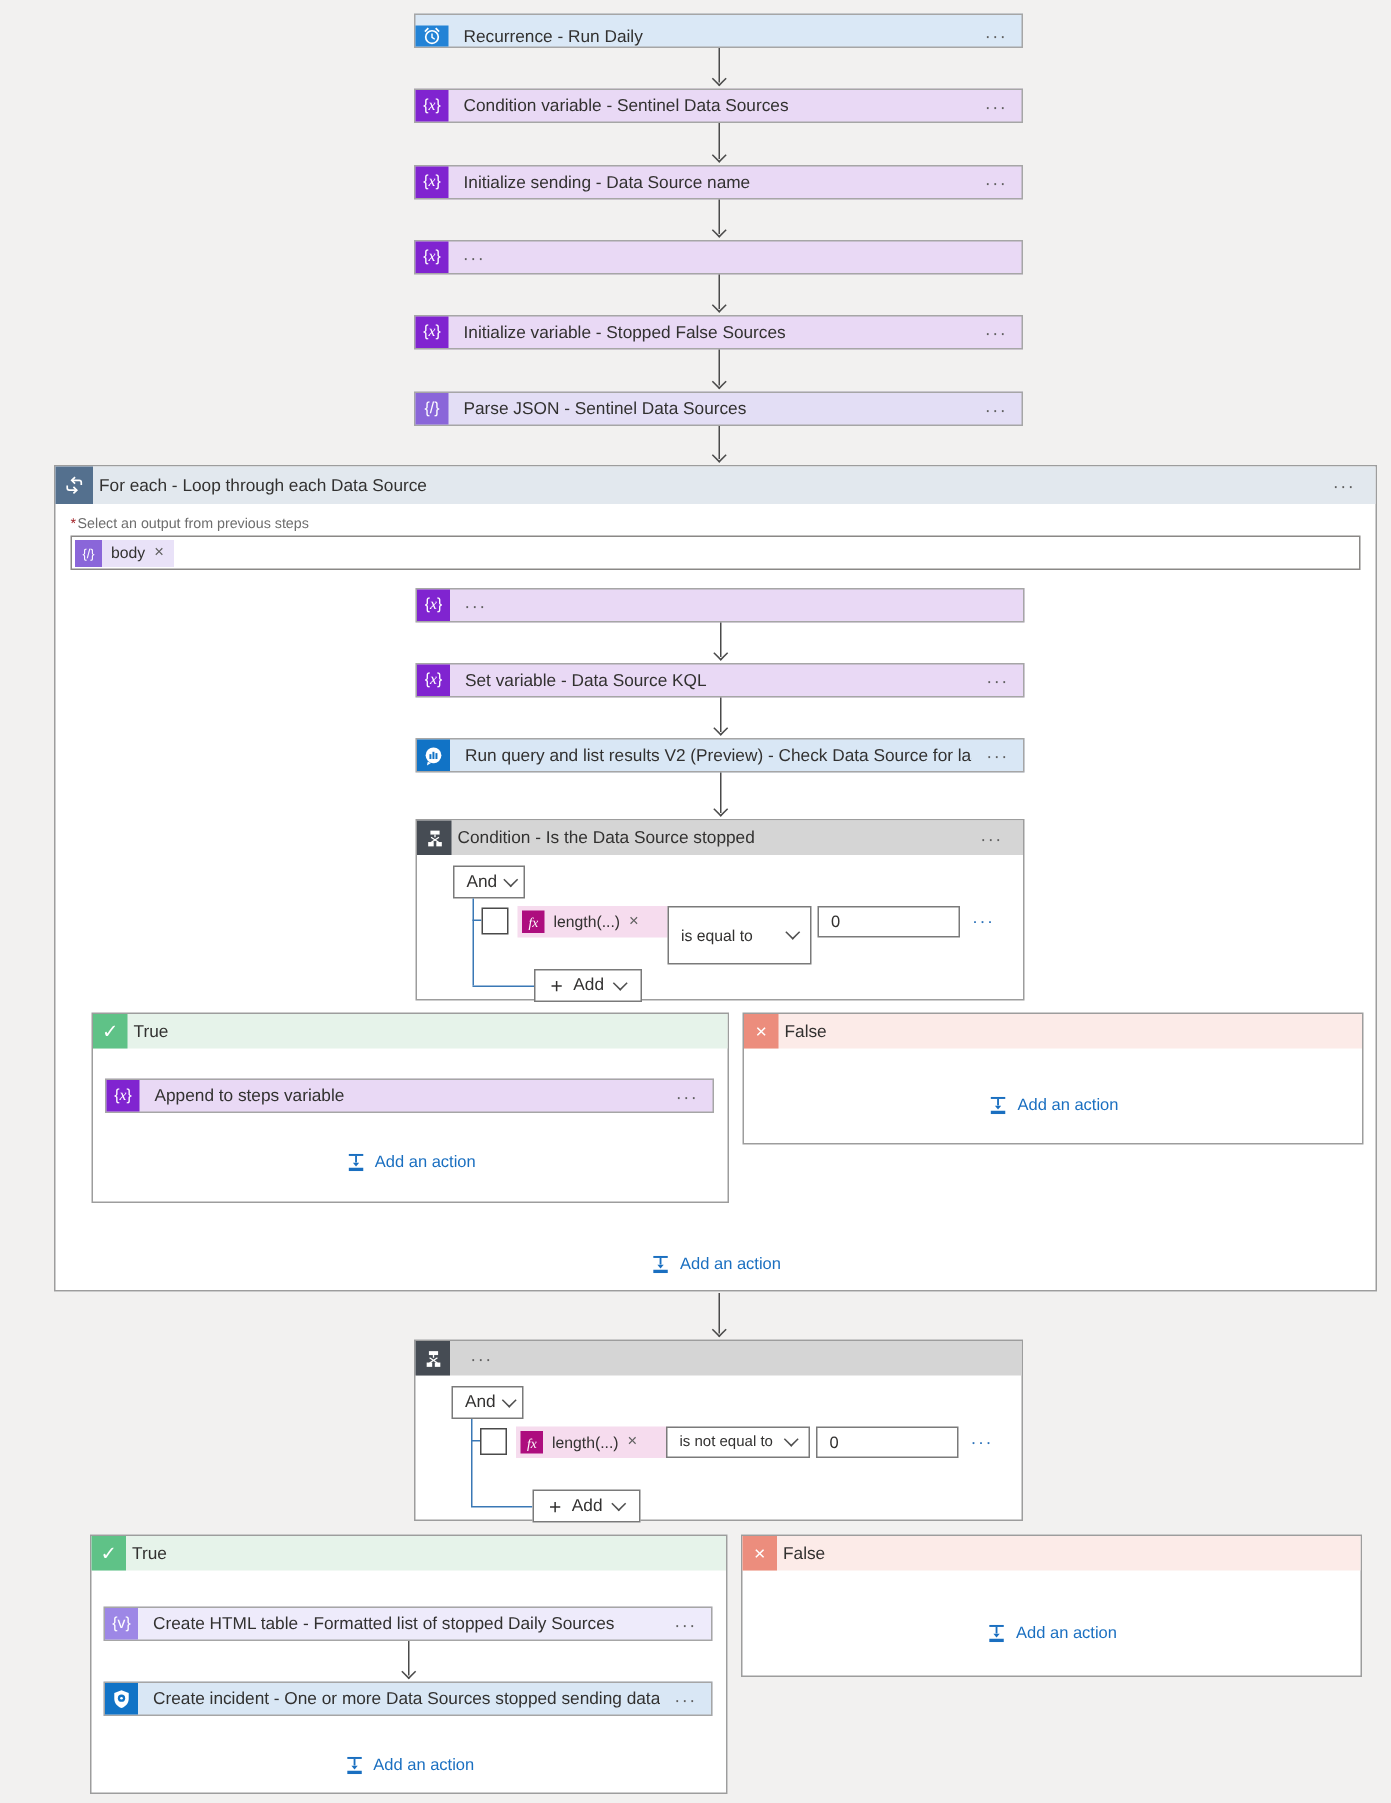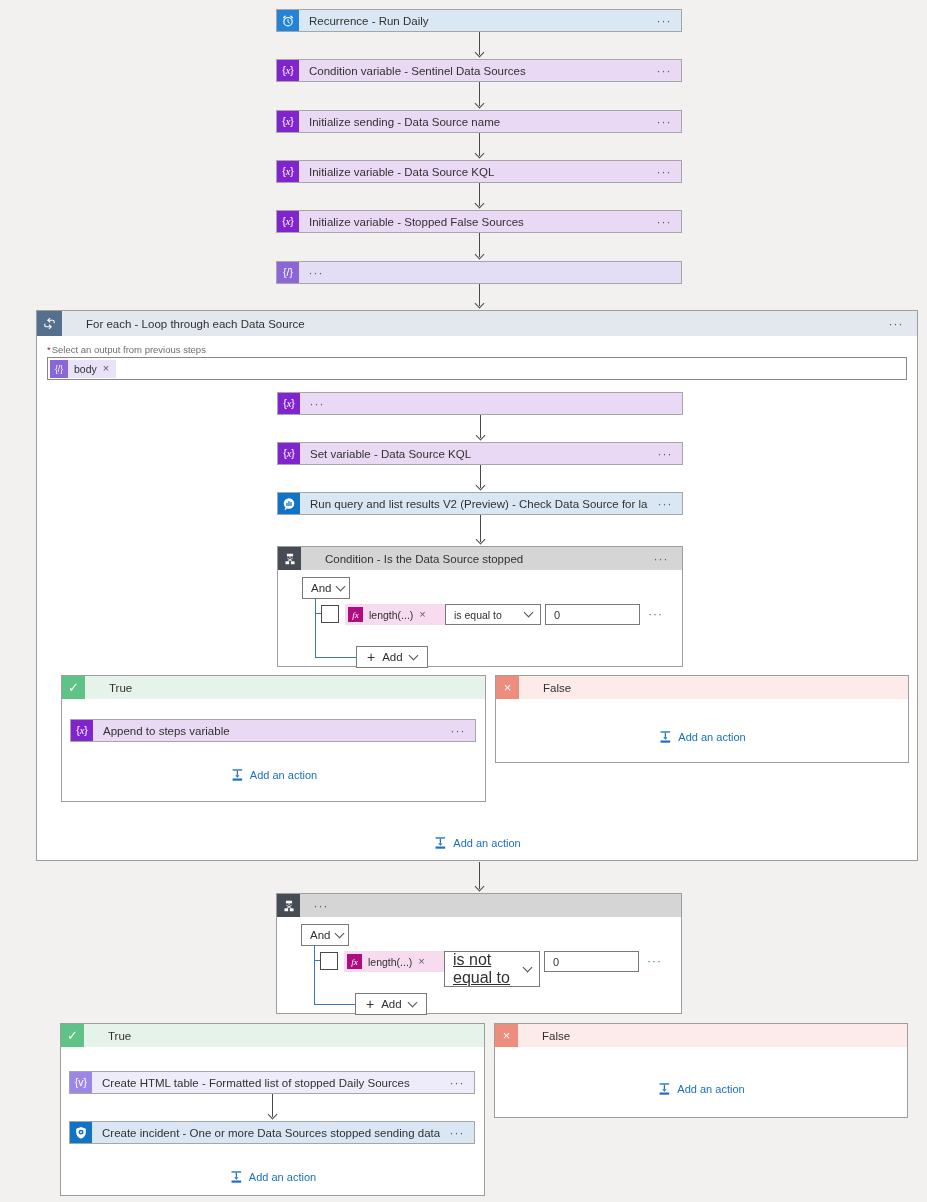--- a/index.html
+++ b/index.html
@@ -9,37 +9,37 @@
     font-family:"Liberation Sans", sans-serif;
     font-size:11.5px;color:#323130;
     -webkit-font-smoothing:antialiased;
   }
   
   .action{position:absolute;display:flex;height:23px;width:406px;box-sizing:border-box;
           border:1px solid #a6a6a6;cursor:pointer;align-items:stretch;}
   .a-icon{width:22px;flex:none;display:flex;align-items:center;justify-content:center;color:#fff;}
   .a-label{flex:1;display:flex;align-items:center;gap:4px;padding-left:10px;white-space:nowrap;overflow:hidden;}
   .a-more{width:34px;display:flex;align-items:center;justify-content:center;color:#5f5f5f;font-size:12px;letter-spacing:1px;}
-  .bg-blue{background:#dae8f6;}    .ic-blue{background:#2383d6;}
+  .bg-blue{background:#dae8f6;align-items:flex-end;}    .ic-blue{background:#2383d6;}
   .bg-purple{background:#e9d9f5;}  .ic-purple{background:#8024d0;}
   .bg-lilac{background:#e3def5;}   .ic-lilac{background:#8a66d9;}
   .bg-lilac2{background:#eeebfb;}  .ic-lilac2{background:#9d87e6;}
   .bg-qblue{background:#d9e7f5;}   .ic-qblue{background:#1173c6;}
   .glyph{font-size:10.5px;line-height:1;}
   .glyph i{font-style:italic;font-family:"Liberation Serif",serif;}
   
   .arrow{position:absolute;width:14px;}
   .arrow::before{content:"";position:absolute;left:6.5px;top:0;bottom:4px;width:1px;background:#4a4a4a;}
   .arrow::after{content:"";position:absolute;left:3.5px;bottom:3px;width:6px;height:6px;
                 border-right:1px solid #4a4a4a;border-bottom:1px solid #4a4a4a;transform:rotate(45deg);}
   
   .container{position:absolute;background:#fff;border:1px solid #9d9d9d;box-sizing:border-box;}
   .hdr{position:absolute;top:0;left:0;right:0;display:flex;align-items:stretch;cursor:pointer;}
   .hdr-icon{flex:none;display:flex;align-items:center;justify-content:center;color:#fff;}
-  .hdr-title{flex:1;display:flex;align-items:center;padding-left:24px;white-space:nowrap;overflow:hidden;}
+  .hdr-title{flex:1;display:flex;align-items:center;padding-left:4px;white-space:nowrap;overflow:hidden;}
   .hdr-more{width:42px;display:flex;align-items:center;justify-content:center;color:#5f5f5f;font-size:12px;letter-spacing:1px;}
   .fe-hdr{height:25px;background:#e2e8ee;} .fe-hdr .hdr-icon{width:25px;background:#54708e;}
   .cond-hdr{height:23px;background:#d5d5d5;} .cond-hdr .hdr-icon{width:23px;background:#464c54;}
   .true-hdr{height:23px;background:#e6f3ea;} .true-hdr .hdr-icon{width:23px;background:#5fc287;font-size:13px;}
   .false-hdr{height:23px;background:#fcebe8;} .false-hdr .hdr-icon{width:23px;background:#ec8d7d;font-size:13px;}
   
   .fe-required{position:absolute;font-size:9.5px;color:#6e6e6e;}
   .req-star{color:#a4262c;margin-right:1px;}
   .fe-input{position:absolute;border:1px solid #8a8886;background:#fff;box-sizing:border-box;
             display:flex;align-items:center;padding:2px;cursor:text;}
@@ -106,41 +106,41 @@
       <span>Initialize sending - Data Source name</span>
     </div>
   <div class="a-more">···</div>
 </div>
 <div class="arrow" style="left:472px;top:133px;height:27px;"></div>
 
 <div class="action bg-purple" style="left:276px;top:160px;">
   <div class="a-icon ic-purple">
       <span class="glyph">{<i>x</i>}</span>
     </div>
-  <div class="a-label">
-      <span>Initialize variable - Data Source KQL</span>
-    </div>
   <div class="a-more">···</div>
 </div>
 <div class="arrow" style="left:472px;top:183px;height:27px;"></div>
 
 <div class="action bg-purple" style="left:276px;top:210px;">
   <div class="a-icon ic-purple">
       <span class="glyph">{<i>x</i>}</span>
     </div>
   <div class="a-label">
       <span>Initialize variable - Stopped False Sources</span>
     </div>
   <div class="a-more">···</div>
 </div>
 <div class="arrow" style="left:472px;top:233px;height:28px;"></div>
 
 <div class="action bg-lilac" style="left:276px;top:261px;">
   <div class="a-icon ic-lilac">
       <span class="glyph">{/}</span>
+    </div>
+  <div class="a-label">
+      <span>Parse JSON - Sentinel Data Sources</span>
     </div>
   <div class="a-more">···</div>
 </div>
 <div class="arrow" style="left:472px;top:284px;height:26px;"></div>
 
 <div class="container" style="left:36px;top:310px;width:882px;height:551px;">
   <div class="hdr fe-hdr">
     <div class="hdr-icon">
       <svg width="15" height="15" viewBox="0 0 16 16" fill="none" stroke="#fff" stroke-width="1.2">
         <path d="M6.5 4.5h5A1.5 1.5 0 0 1 13 6v1.8"></path>
@@ -228,21 +228,21 @@
     <div class="treeline" style="left:37px;top:66px;width:6px;height:1px;"></div>
     <div class="treeline" style="left:37px;top:110px;width:41px;height:1px;"></div>
     <div class="checkbox" style="left:43px;top:58px;"></div>
     <div class="fxpill" style="left:67px;top:57px;width:98px;">
       <span class="fxicon">
           <i>fx</i>
         </span>
       <span>length(...)</span>
       <span class="close-x">×</span>
     </div>
-    <div class="selectbox" style="left:167px;top:57px;width:96px;height:21px;font-size:10.5px;">
+    <div class="selectbox" style="left:167px;top:57px;width:96px;height:39px;font-size:10.5px;">
       <span>is equal to</span>
         <span class="chev"></span>
     </div>
     <input class="valfield" style="left: 267px; top: 57px; width: 95px;" value="0">
     <div class="row-more" style="left:370px;top:60px;">···</div>
     <div class="addbtn" style="left:78px;top:99px;">
       <span class="plus">+</span>
       <span>Add</span>
       <span class="chev"></span>
     </div>
@@ -328,21 +328,21 @@
   <div class="treeline" style="left:37px;top:66px;width:6px;height:1px;"></div>
   <div class="treeline" style="left:37px;top:110px;width:41px;height:1px;"></div>
   <div class="checkbox" style="left:43px;top:58px;"></div>
   <div class="fxpill" style="left:67px;top:57px;width:98px;">
     <span class="fxicon">
         <i>fx</i>
       </span>
     <span>length(...)</span>
     <span class="close-x">×</span>
   </div>
-  <div class="selectbox" style="left:167px;top:57px;width:96px;height:36px;font-size:16px;text-decoration:underline;">
+  <div class="selectbox" style="left:167px;top:57px;width:96px;height:21px;font-size:10px;">
     <span>is not equal to</span>
       <span class="chev"></span>
   </div>
   <input class="valfield" style="left: 267px; top: 57px; width: 95px;" value="0">
   <div class="row-more" style="left:370px;top:60px;">···</div>
   <div class="addbtn" style="left:78px;top:99px;">
     <span class="plus">+</span>
     <span>Add</span>
     <span class="chev"></span>
   </div>

